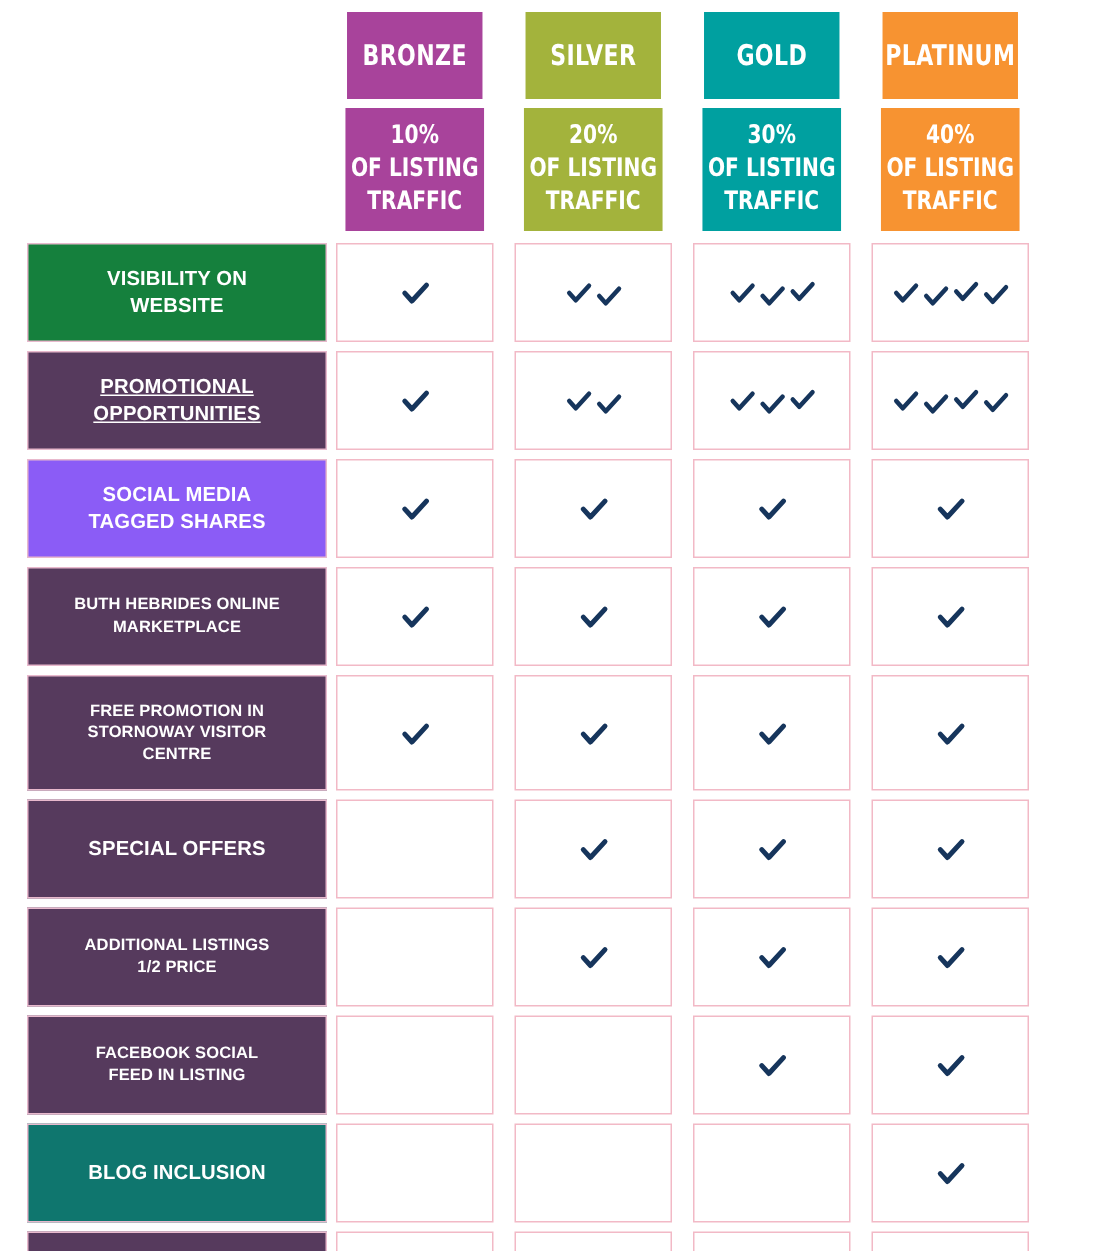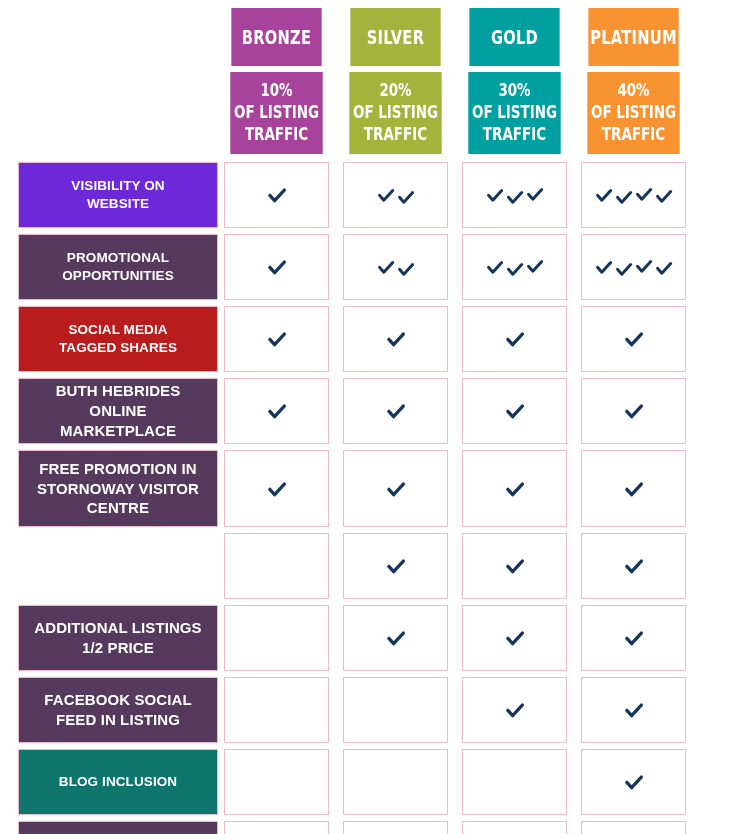--- a/index.html
+++ b/index.html
@@ -76,21 +76,21 @@
     display: flex; align-items: center; justify-content: center;
     text-align: center;
     color: #ffffff;
     font-weight: 700;
     font-size: 13.5px;
     line-height: 1.32;
     letter-spacing: 0.1px;
     white-space: pre-line;
     padding: 2px 6px;
   }
-  .row-label.small { font-size: 15px; }
+  .row-label.small { font-size: 11px; }
 
   
   .cell {
     background: #ffffff;
     border: 1px solid #f2b9c6;
     display: flex; align-items: center; justify-content: center;
     gap: 2px;
   }
   .check {
     display: block;
@@ -118,21 +118,21 @@
 OF LISTING
 TRAFFIC</div>
     <div class="tier-name col-gold" style="background: rgb(0, 160, 160);">GOLD</div>
     <div class="tier-traffic col-gold" style="background: rgb(0, 160, 160);">30%
 OF LISTING
 TRAFFIC</div>
     <div class="tier-name col-platinum" style="background: rgb(247, 147, 49);">PLATINUM</div>
     <div class="tier-traffic col-platinum" style="background: rgb(247, 147, 49);">40%
 OF LISTING
 TRAFFIC</div>
-    <div class="row-label" style="grid-row: 6 / 7; background: #6d28d9;">VISIBILITY ON
+    <div class="row-label" style="grid-row: 6 / 7; background: #15803d;">VISIBILITY ON
 WEBSITE</div>
     <div class="cell col-bronze" style="grid-row: 6 / 7; border-color: rgb(242, 185, 198);">
       <span class="check">
         <svg viewBox="0 0 24 24">
           <path d="M4.2 12.4 L9.4 18.2 L20.0 6.6" fill="none" stroke="#16355c" stroke-width="3.6" stroke-linecap="round" stroke-linejoin="round"></path>
         </svg>
       </span>
     </div>
     <div class="cell col-silver multi" style="grid-row: 6 / 7; border-color: rgb(242, 185, 198);">
       <span class="check">
@@ -178,21 +178,21 @@
         <svg viewBox="0 0 24 24">
           <path d="M4.2 12.4 L9.4 18.2 L20.0 6.6" fill="none" stroke="#16355c" stroke-width="3.6" stroke-linecap="round" stroke-linejoin="round"></path>
         </svg>
       </span>
       <span class="check">
         <svg viewBox="0 0 24 24">
           <path d="M4.2 12.4 L9.4 18.2 L20.0 6.6" fill="none" stroke="#16355c" stroke-width="3.6" stroke-linecap="round" stroke-linejoin="round"></path>
         </svg>
       </span>
     </div>
-    <div class="row-label" style="grid-row: 8 / 9; background: rgb(86, 58, 93);">PROMOTIONAL
+    <div class="row-label" style="grid-row: 8 / 9; background: rgb(86, 58, 93); text-decoration: underline;">PROMOTIONAL
 OPPORTUNITIES</div>
     <div class="cell col-bronze" style="grid-row: 8 / 9; border-color: rgb(242, 185, 198);">
       <span class="check">
         <svg viewBox="0 0 24 24">
           <path d="M4.2 12.4 L9.4 18.2 L20.0 6.6" fill="none" stroke="#16355c" stroke-width="3.6" stroke-linecap="round" stroke-linejoin="round"></path>
         </svg>
       </span>
     </div>
     <div class="cell col-silver multi" style="grid-row: 8 / 9; border-color: rgb(242, 185, 198);">
       <span class="check">
@@ -238,21 +238,21 @@
         <svg viewBox="0 0 24 24">
           <path d="M4.2 12.4 L9.4 18.2 L20.0 6.6" fill="none" stroke="#16355c" stroke-width="3.6" stroke-linecap="round" stroke-linejoin="round"></path>
         </svg>
       </span>
       <span class="check">
         <svg viewBox="0 0 24 24">
           <path d="M4.2 12.4 L9.4 18.2 L20.0 6.6" fill="none" stroke="#16355c" stroke-width="3.6" stroke-linecap="round" stroke-linejoin="round"></path>
         </svg>
       </span>
     </div>
-    <div class="row-label" style="grid-row: 10 / 11; background: #b91c1c;">SOCIAL MEDIA
+    <div class="row-label" style="grid-row: 10 / 11; background: #8b5cf6;">SOCIAL MEDIA
 TAGGED SHARES</div>
     <div class="cell col-bronze" style="grid-row: 10 / 11; border-color: rgb(242, 185, 198);">
       <span class="check">
         <svg viewBox="0 0 24 24">
           <path d="M4.2 12.4 L9.4 18.2 L20.0 6.6" fill="none" stroke="#16355c" stroke-width="3.6" stroke-linecap="round" stroke-linejoin="round"></path>
         </svg>
       </span>
     </div>
     <div class="cell col-silver" style="grid-row: 10 / 11; border-color: rgb(242, 185, 198);">
       <span class="check">
@@ -329,20 +329,21 @@
         </svg>
       </span>
     </div>
     <div class="cell col-platinum" style="grid-row: 14 / 15; border-color: rgb(242, 185, 198);">
       <span class="check">
         <svg viewBox="0 0 24 24">
           <path d="M4.2 12.4 L9.4 18.2 L20.0 6.6" fill="none" stroke="#16355c" stroke-width="3.6" stroke-linecap="round" stroke-linejoin="round"></path>
         </svg>
       </span>
     </div>
+    <div class="row-label" style="grid-row: 16 / 17; background: rgb(86, 58, 93);">SPECIAL OFFERS</div>
     <div class="cell col-bronze" style="grid-row: 16 / 17; border-color: rgb(242, 185, 198);"></div>
     <div class="cell col-silver" style="grid-row: 16 / 17; border-color: rgb(242, 185, 198);">
       <span class="check">
         <svg viewBox="0 0 24 24">
           <path d="M4.2 12.4 L9.4 18.2 L20.0 6.6" fill="none" stroke="#16355c" stroke-width="3.6" stroke-linecap="round" stroke-linejoin="round"></path>
         </svg>
       </span>
     </div>
     <div class="cell col-gold" style="grid-row: 16 / 17; border-color: rgb(242, 185, 198);">
       <span class="check">

